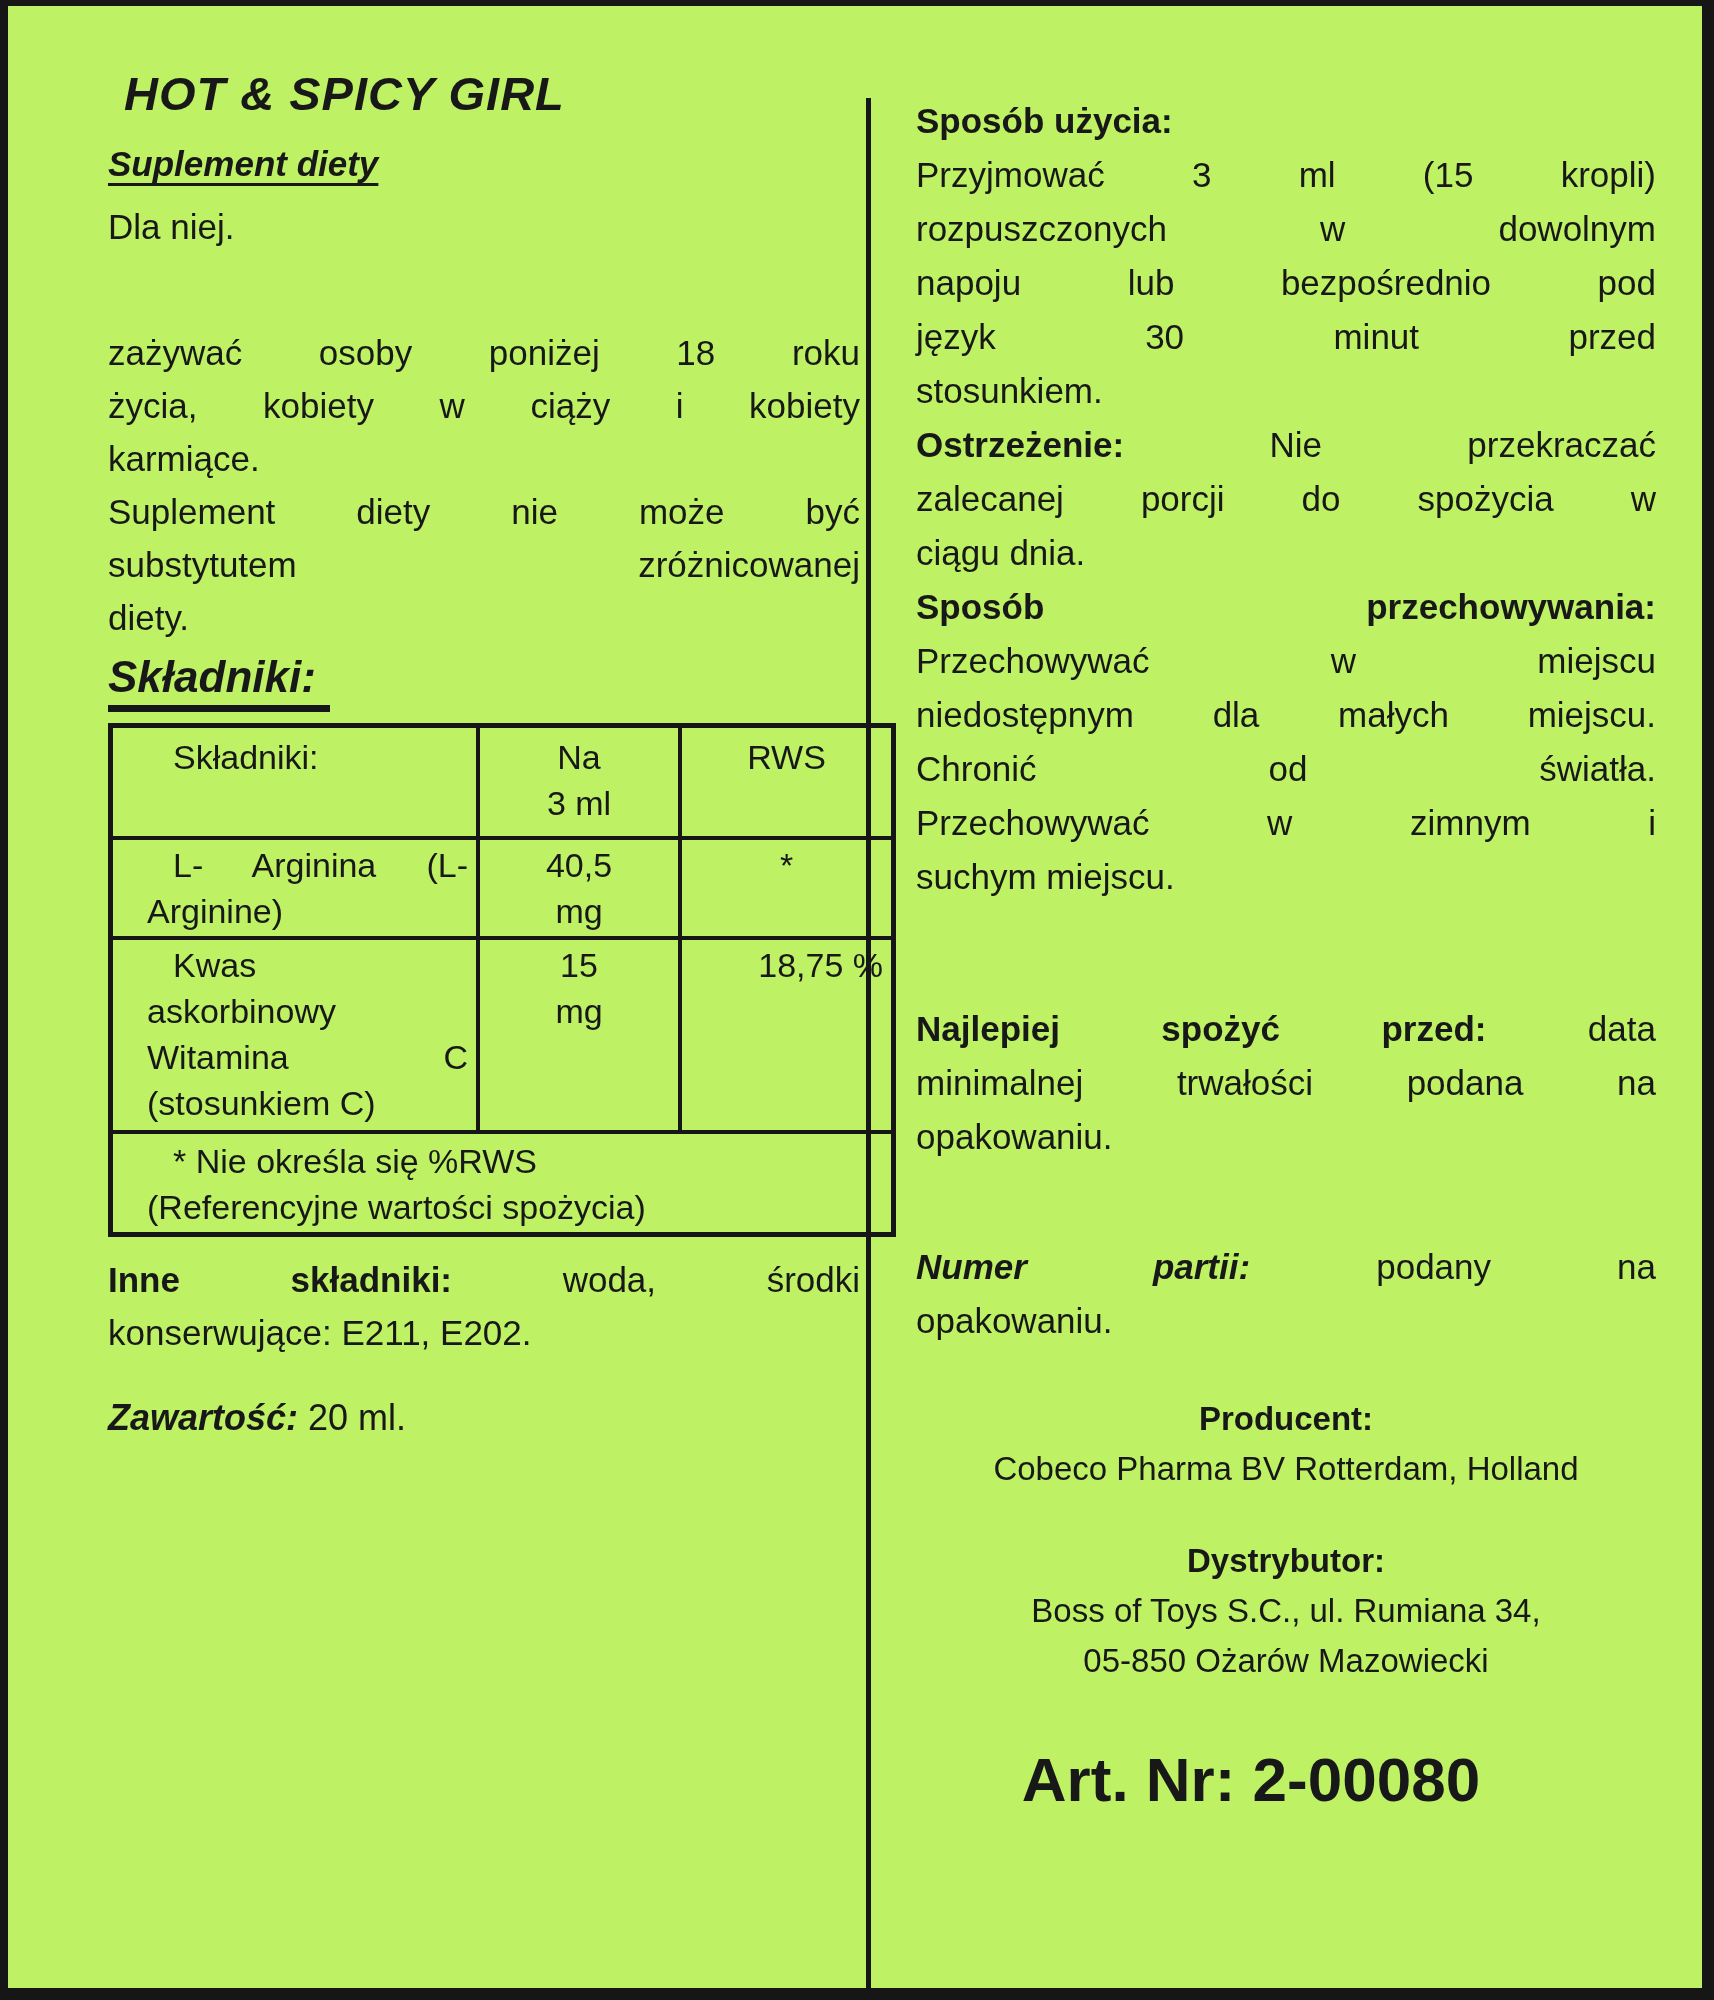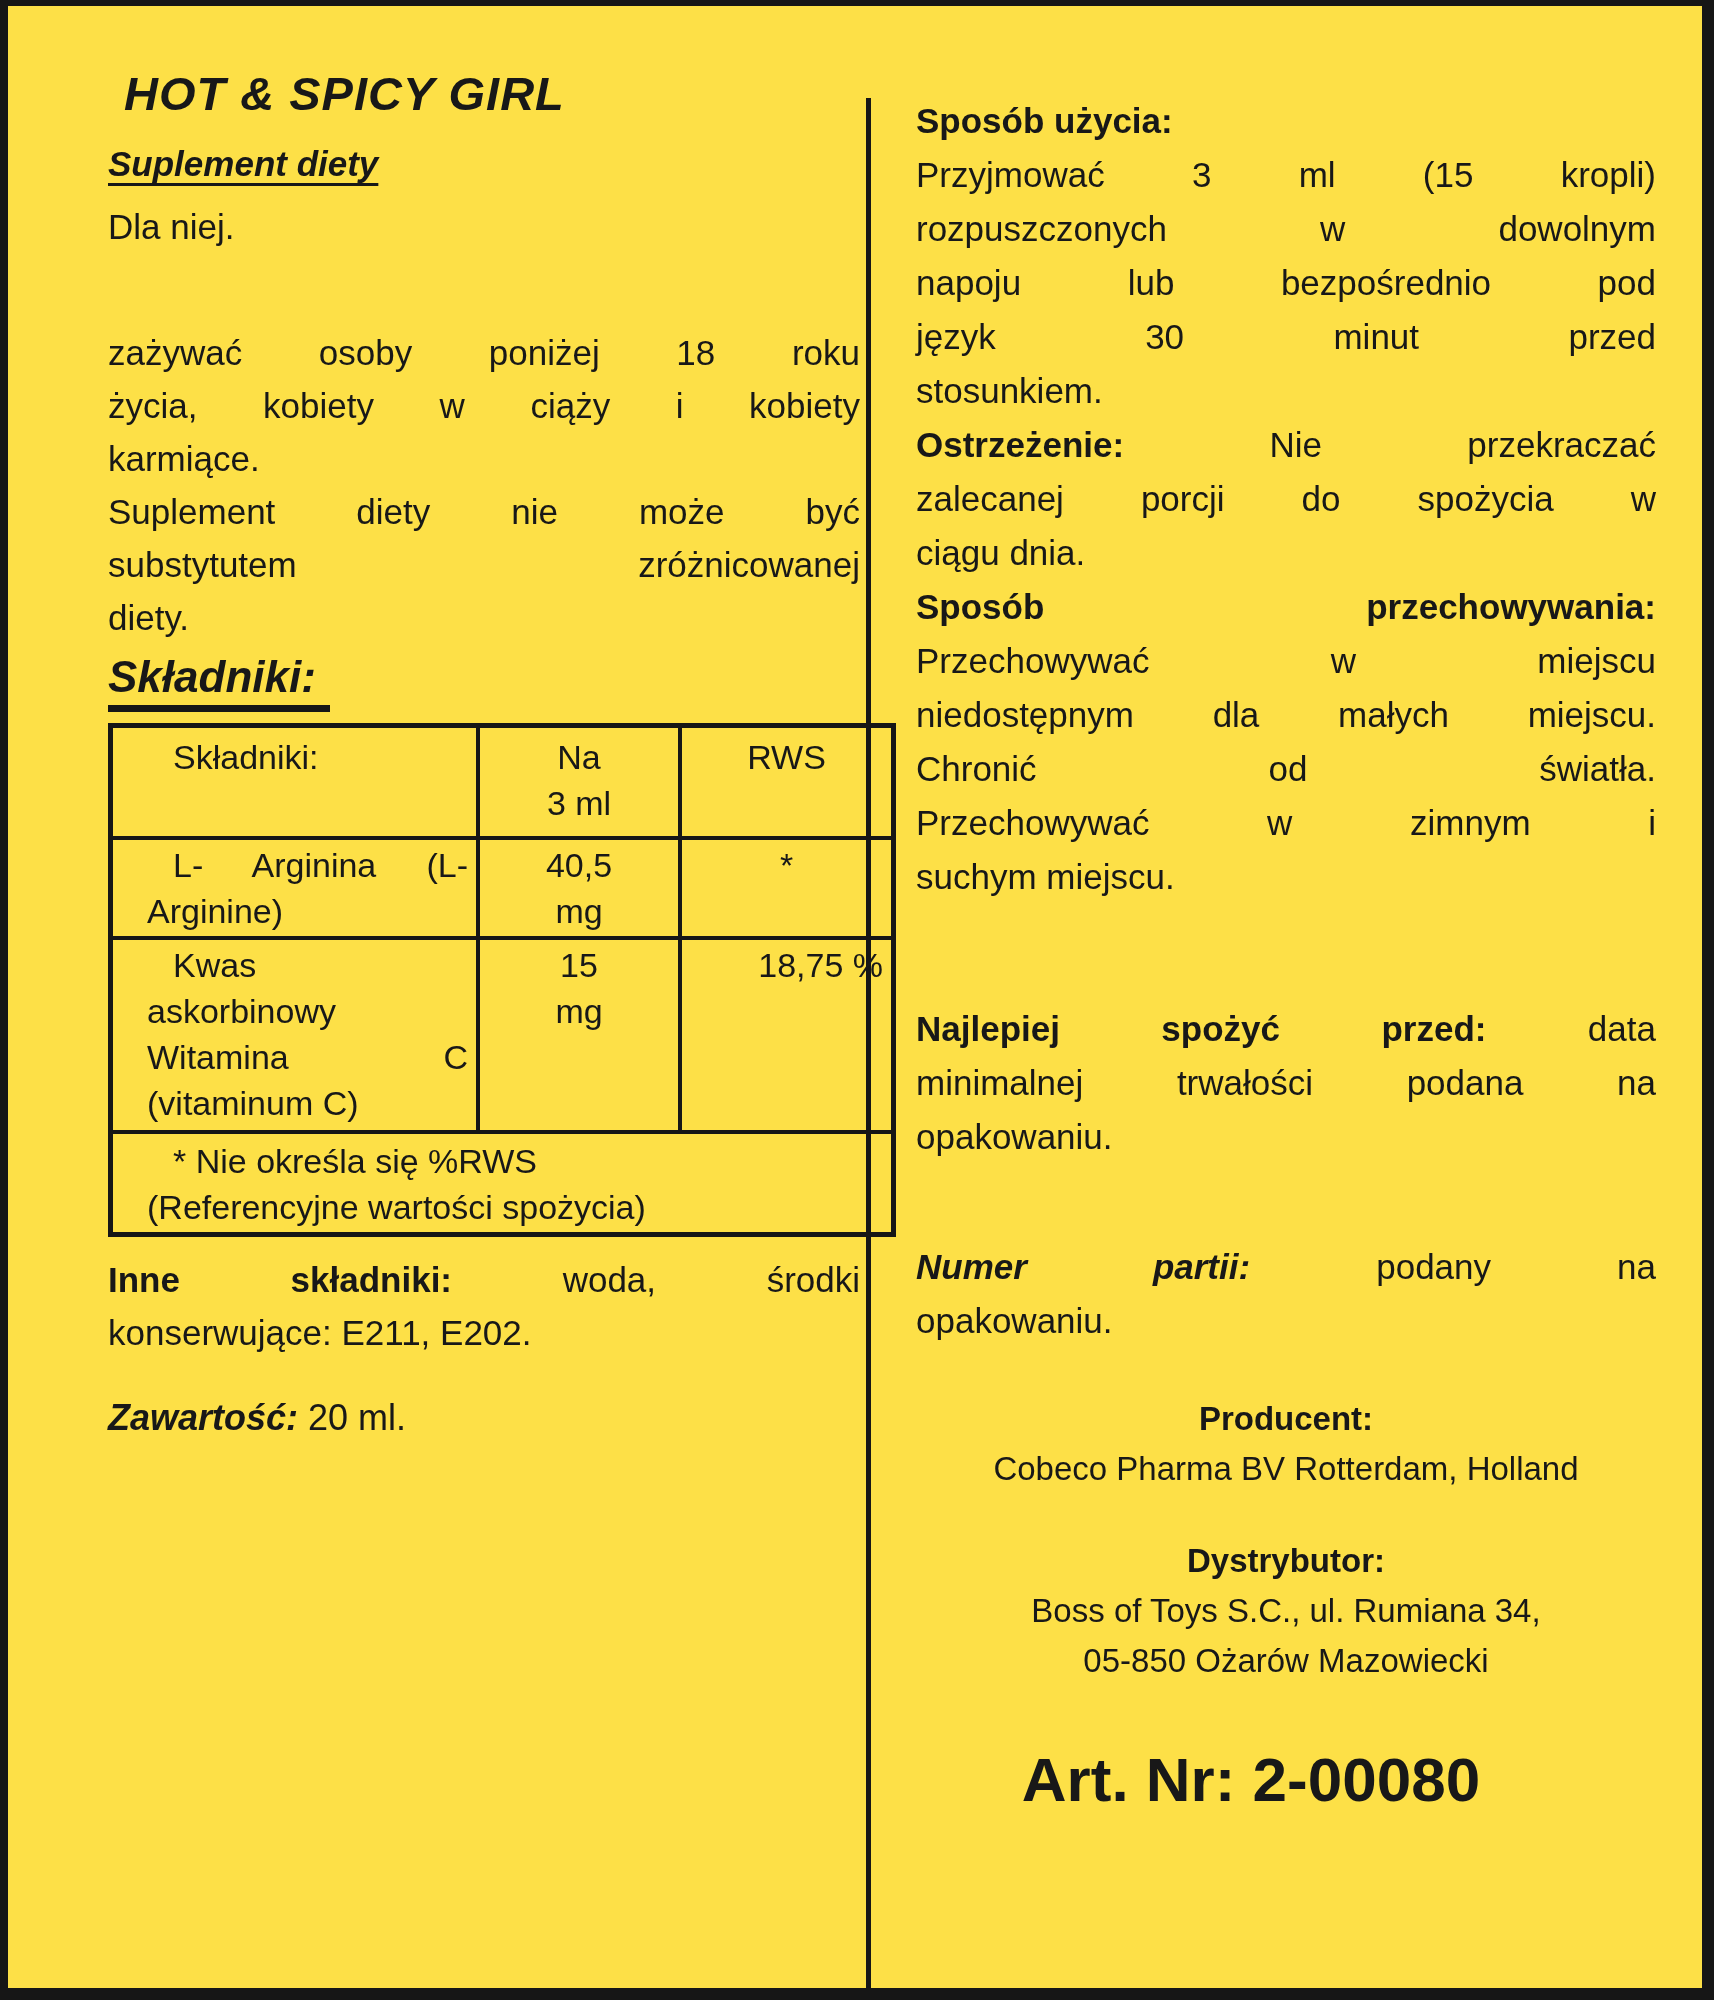--- a/index.html
+++ b/index.html
@@ -1,16 +1,16 @@
 <!DOCTYPE html>
 <html lang="pl"><head>
 <meta charset="utf-8">
 <style>
   html,body{margin:0;padding:0;background:#dcdcdc;}
-  .page{position:relative;width:1714px;height:2000px;background:#fde047;box-sizing:border-box;
+  .page{position:relative;width:1714px;height:2000px;background:#bef264;box-sizing:border-box;
         border:solid #161616;border-width:6px 12px 12px 8px;overflow:hidden;
         font-family:"Liberation Sans","DejaVu Sans",sans-serif;color:#181818;}
   .divider{position:absolute;left:858px;top:92px;bottom:0;width:5px;background:#161616;}
 
   .col-left{position:absolute;left:100px;top:0;width:752px;}
   .col-right{position:absolute;left:908px;top:0;width:740px;}
 
   .bi{font-weight:bold;font-style:italic;}
   .b{font-weight:bold;}
   .jline{text-align:justify;text-align-last:justify;}
@@ -115,21 +115,21 @@
         </td>
         <td class="c3 cell-star">
           <div>*</div>
         </td>
       </tr>
       <tr class="r2">
         <td class="c1 cell-name">
           <div class="tfirst lline">Kwas</div>
           <div class="lline">askorbinowy</div>
           <div class="jall">Witamina C</div>
-          <div class="lline">(vitaminum C)</div>
+          <div class="lline">(stosunkiem C)</div>
         </td>
         <td class="c2 cell-num">
           <div>15</div>
           <div>mg</div>
         </td>
         <td class="c3 cell-rwsval">
           <div>18,75 %</div>
         </td>
       </tr>
       <tr class="r-foot">

